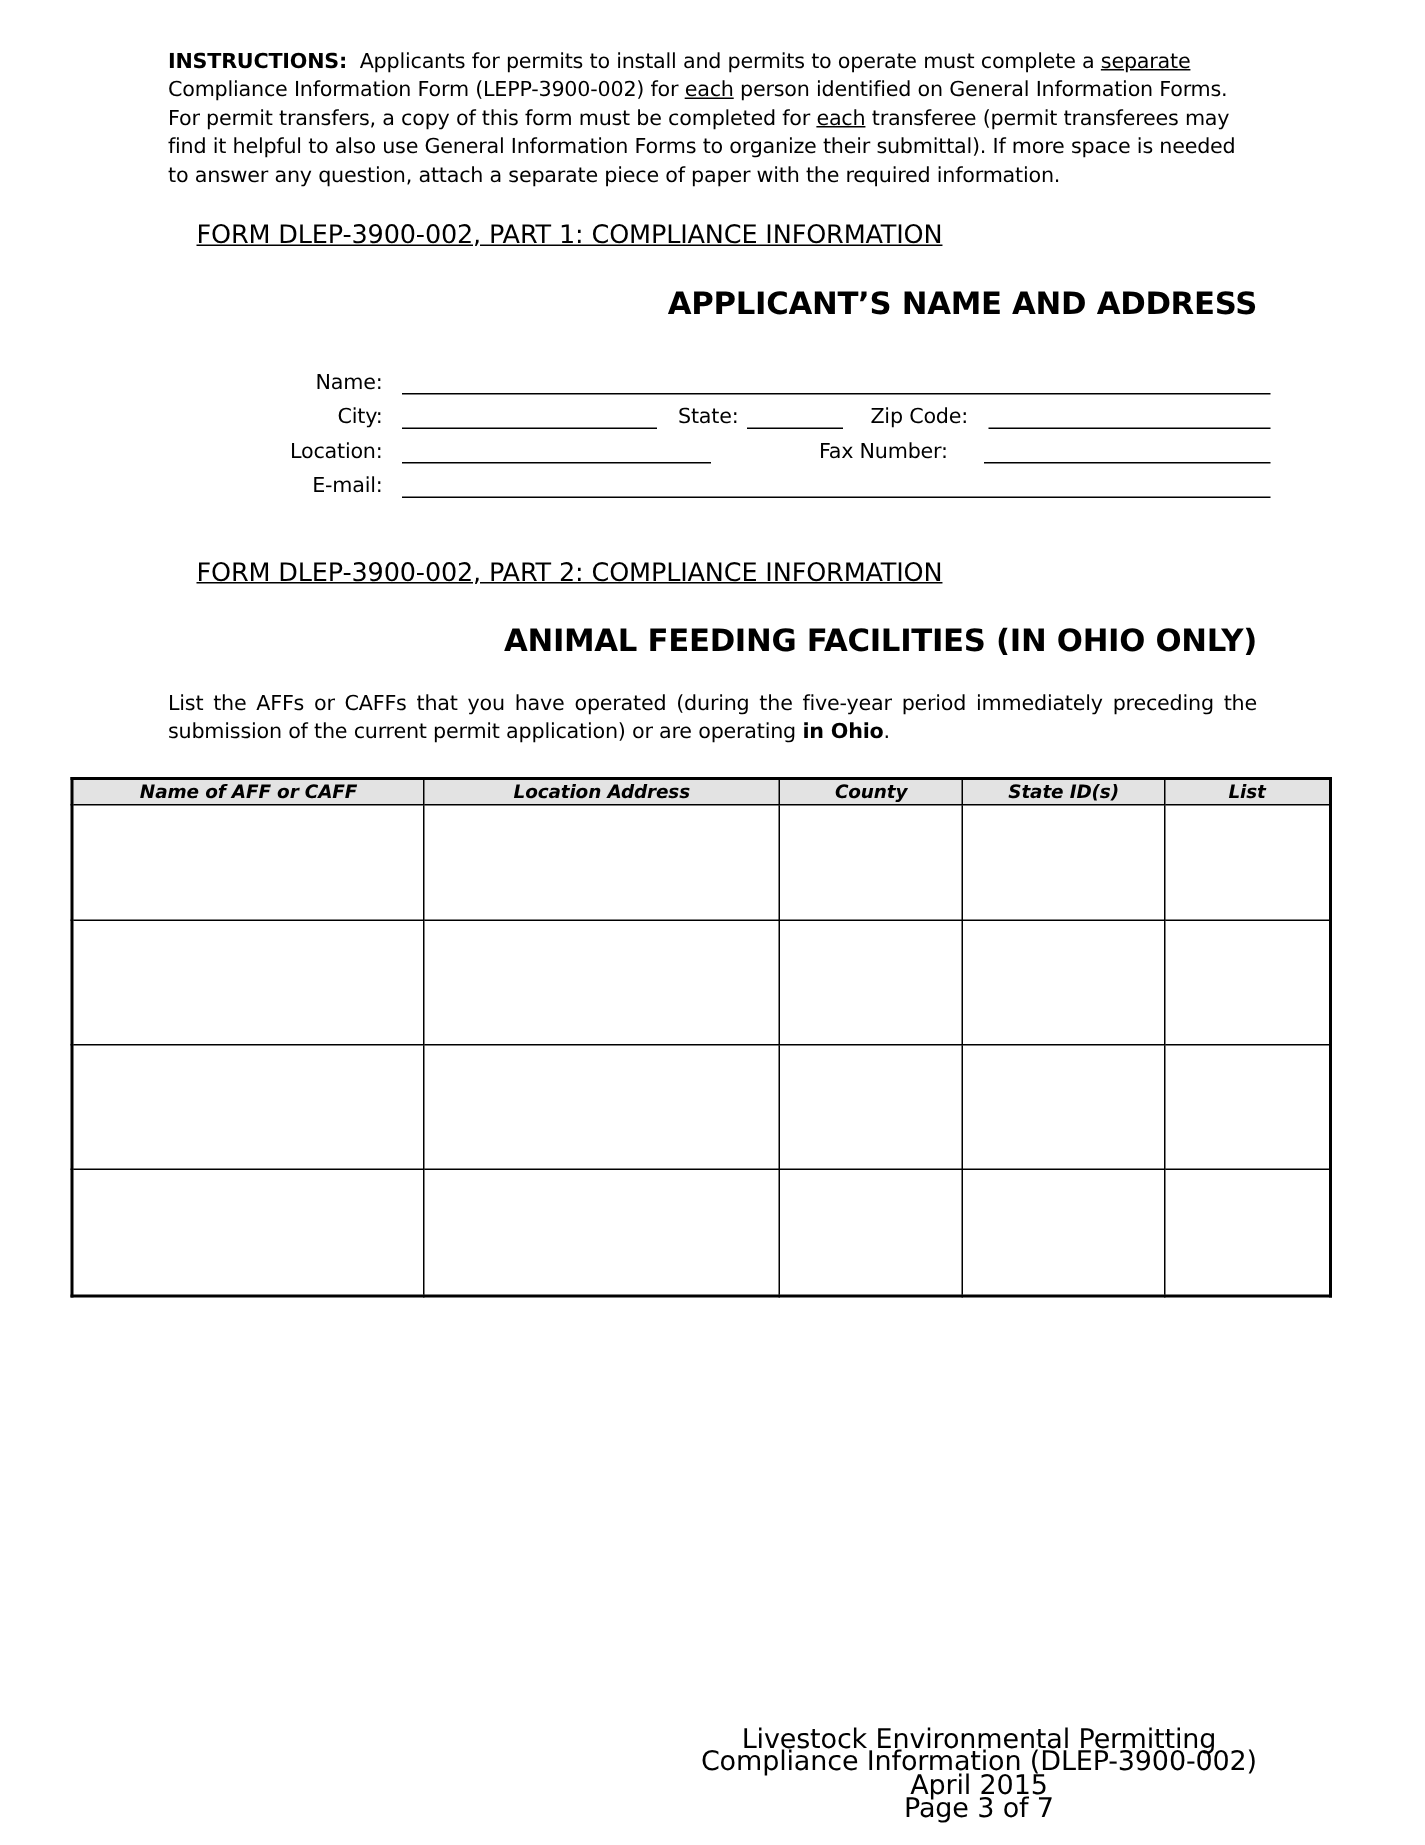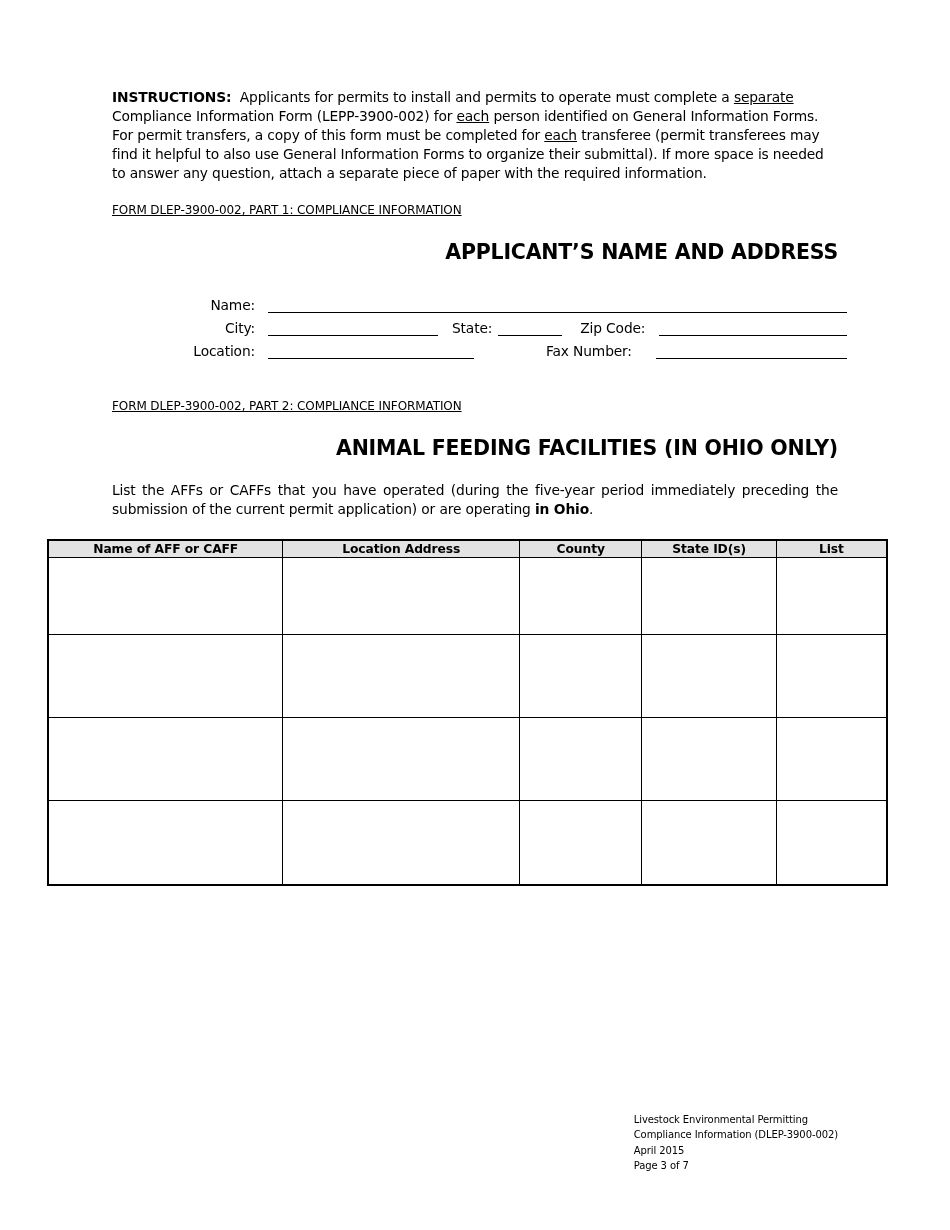--- a/index.html
+++ b/index.html
@@ -3,33 +3,34 @@
 <meta charset="utf-8">
 <style>
   * { margin:0; padding:0; box-sizing:border-box; }
   html,body { width:950px; height:1230px; background:#ffffff; overflow:hidden; }
   body {
     font-family:"DejaVu Sans","Liberation Sans",sans-serif;
     color:#000000;
     font-size:13.8px;
     letter-spacing:-0.15px;
   }
-  .page { width:950px; height:1230px; position:relative; padding-top:88px; }
+  .page { width:950px; height:1230px; position:relative; padding-top:32px; }
   .content { margin-left:112px; width:726px; }
 
   .para { line-height:19px; text-align:left; }
   .para.justified { text-align:justify; }
   .u { text-decoration:underline; }
   b, strong { font-weight:bold; }
 
   .part-heading {
     margin-top:20px;
-    font-size:12px;
+    font-size:17px;
     text-decoration:underline;
     letter-spacing:-0.1px;
+    margin-left:19px;
   }
   .section-title {
     margin-top:23px;
     font-size:20.5px;
     font-weight:bold;
     letter-spacing:-0.2px;
     text-align:right;
   }
 
   
@@ -64,33 +65,34 @@
   table.aff-table { border:2px solid #000; }
   table.aff-table th {
     background:#e3e3e3;
     height:17px;
     font-size:12.3px;
     font-weight:bold;
     letter-spacing:-0.1px;
     text-align:center;
     vertical-align:middle;
     padding:0 2px;
+    font-style:italic;
   }
   tr.row-1 td { height:77px; }
   tr.row-2 td { height:83px; }
   tr.row-3 td { height:83px; }
   tr.row-4 td { height:85px; }
 
   
   .footer {
     position:absolute;
     right:112px;
-    top:1112px;
-    text-align:left;
-    font-size:10px;
+    top:1152px;
+    text-align:center;
+    font-size:18px;
     line-height:15.4px;
     letter-spacing:-0.1px;
   }
 </style>
 </head>
 <body>
 
 <div class="page">
   <div class="content">
 
@@ -113,20 +115,24 @@
         <span class="inline-label lbl-state">State:</span>
         <span class="blank-line line-state"></span>
         <span class="inline-label lbl-zip">Zip Code:</span>
         <span class="blank-line line-zip"></span>
       </div>
       <div class="field-row">
         <span class="field-label">Location:</span>
         <span class="blank-line line-tel"></span>
         <span class="inline-label lbl-fax">Fax Number:</span>
         <span class="blank-line line-fax"></span>
+      </div>
+      <div class="field-row">
+        <span class="field-label">E-mail:</span>
+        <span class="blank-line line-full"></span>
       </div>
     </div>
 
     <div class="part-heading part2">FORM DLEP-3900-002, PART 2: COMPLIANCE INFORMATION</div>
 
     <h1 class="section-title">ANIMAL FEEDING FACILITIES (IN OHIO ONLY)</h1>
 
     <p class="para justified aff-para">
       <span>List the AFFs or CAFFs that you have operated (during the five-year period immediately preceding the submission of the current permit application) or are operating </span><strong>in Ohio</strong><span>.</span>
     </p>

